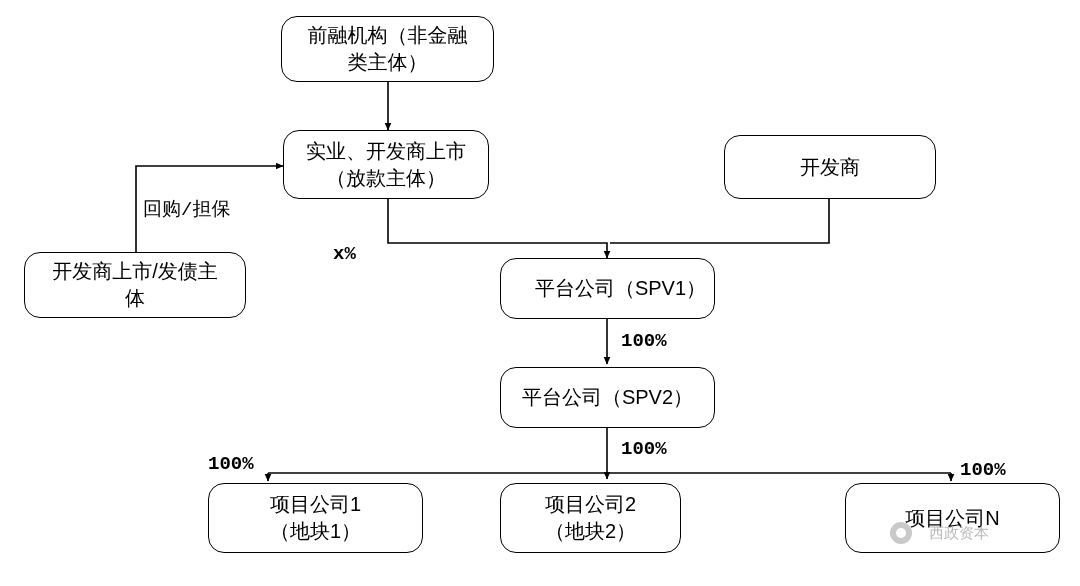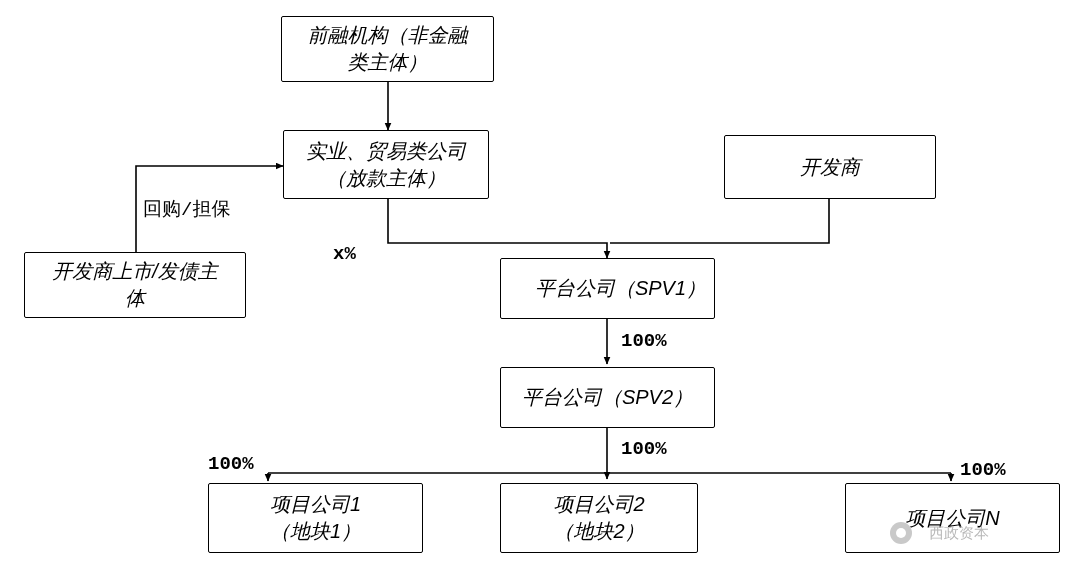--- a/index.html
+++ b/index.html
@@ -12,33 +12,32 @@
     width: 1080px;
     height: 586px;
     background: #ffffff;
     font-family: "Liberation Sans", sans-serif;
     overflow: hidden;
   }
   .node {
     position: absolute;
     box-sizing: border-box;
     border: 1.5px solid #000000;
-    border-radius: 2px;
+    border-radius: 16px;
     background: #ffffff;
     display: flex;
     align-items: center;
     justify-content: center;
     text-align: center;
     font-size: 20px;
     line-height: 1.35;
     color: #000000;
     white-space: pre-line;
     padding: 2px 4px;
     z-index: 2;
-    font-style: italic;
   }
   .label {
     position: absolute;
     font-size: 19px;
     color: #000000;
     white-space: nowrap;
     z-index: 3;
     font-family: Liberation Mono, monospace;
   }
   .label.bold {
@@ -106,36 +105,36 @@
     <path d="M607,428 L607,479" stroke="#000000" stroke-width="1.6" fill="none" marker-end="url(#arrow)"></path>
 
     <path d="M268,473 L951,473" stroke="#000000" stroke-width="1.6" fill="none"></path>
     <path d="M268,473 L268,481" stroke="#000000" stroke-width="1.6" fill="none" marker-end="url(#arrow)"></path>
     <path d="M951,473 L951,481" stroke="#000000" stroke-width="1.6" fill="none" marker-end="url(#arrow)"></path>
   </svg>
 
   <div class="node" style="left:281px; top:16px; width:213px; height:66px;">前融机构（非金融
 类主体）</div>
 
-  <div class="node" style="left:283px; top:130px; width:206px; height:69px;">实业、贸易类公司
+  <div class="node" style="left:283px; top:130px; width:206px; height:69px;">实业、开发商上市
 （放款主体）</div>
 
   <div class="node" style="left:24px; top:252px; width:222px; height:66px;">开发商上市/发债主
 体</div>
 
   <div class="node" style="left:724px; top:135px; width:212px; height:64px;">开发商</div>
 
   <div class="node" style="left:500px; top:258px; width:215px; height:61px;padding-left:30px;">平台公司（SPV1）</div>
 
   <div class="node" style="left:500px; top:367px; width:215px; height:61px;">平台公司（SPV2）</div>
 
   <div class="node" style="left:160px; top:483px; width:215px; height:70px;margin-left:48px;">项目公司1
 （地块1）</div>
 
-  <div class="node" style="left:500px; top:483px; width:198px; height:70px;">项目公司2
+  <div class="node" style="left:500px; top:483px; width:181px; height:70px;">项目公司2
 （地块2）</div>
 
   <div class="node" style="left:845px; top:483px; width:215px; height:70px;">项目公司N</div>
 
   <div class="label" style="left:143px; top:196px;">回购/担保</div>
 
   <div class="label bold" style="left:333px; top:243px;">x%</div>
 
 
   <div class="label bold" style="left:621px; top:330px;">100%</div>

